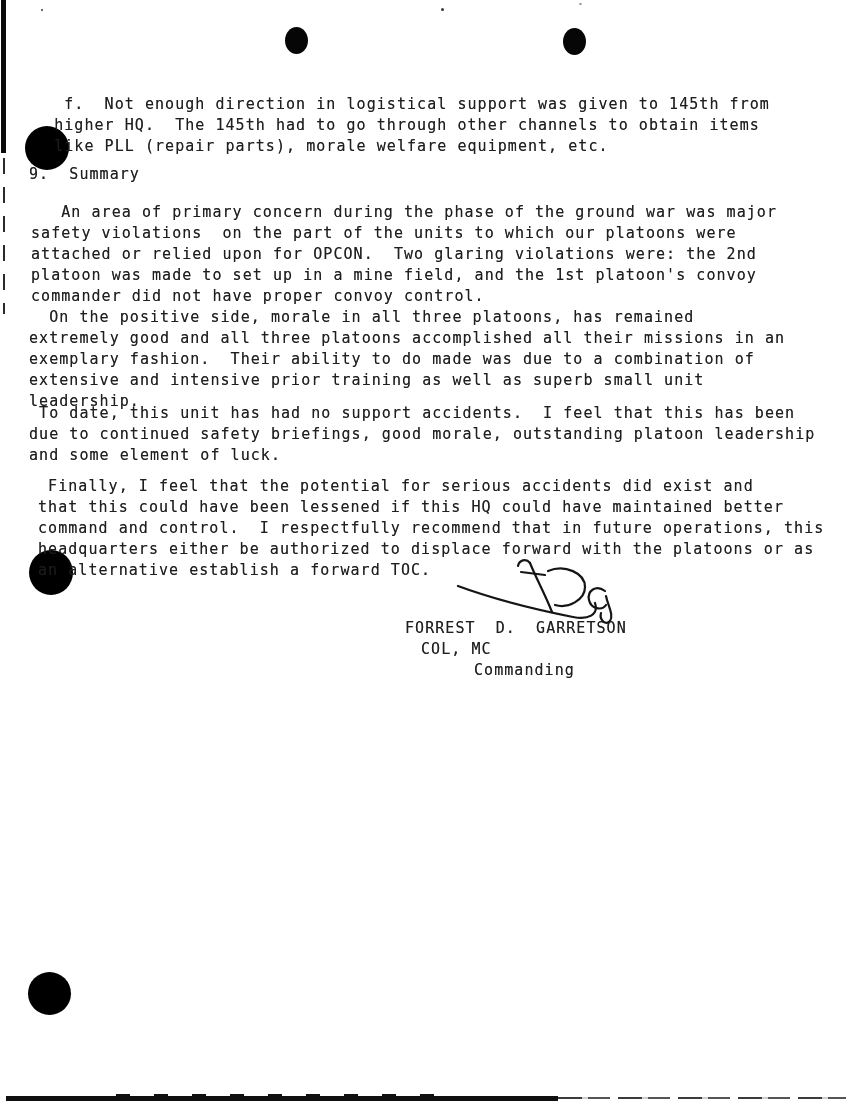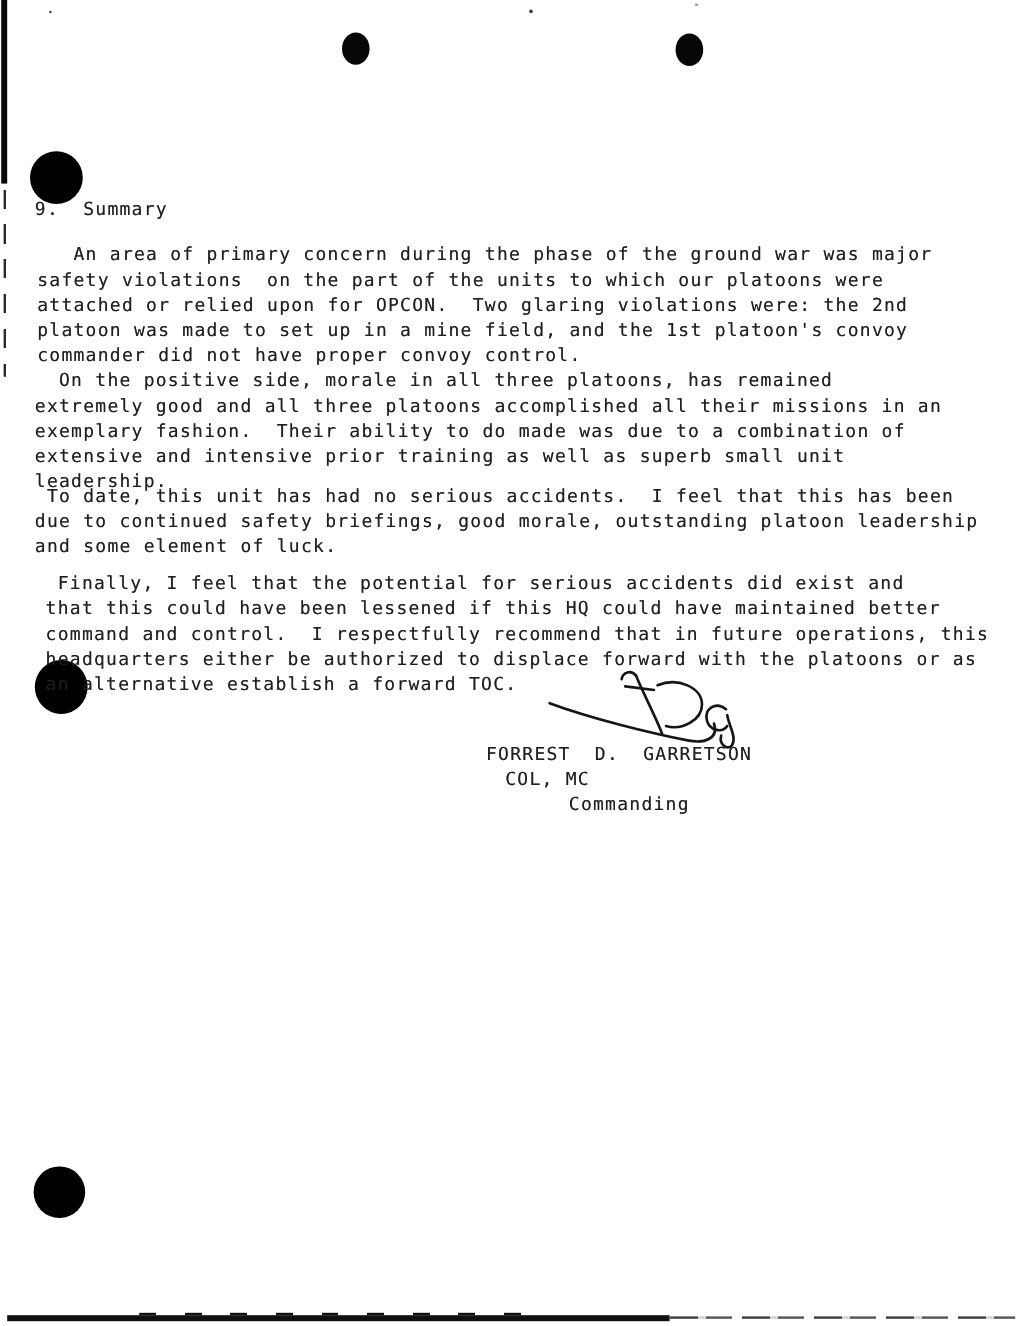--- a/index.html
+++ b/index.html
@@ -50,36 +50,39 @@
   <div class="edge-dashes"></div>
   <div class="ink-dot dot-1"></div>
   <div class="ink-dot dot-2"></div>
   <div class="punch punch-1"></div>
   <div class="punch punch-2"></div>
   <div class="punch punch-3"></div>
   <div class="speck speck-1"></div>
   <div class="speck speck-2"></div>
   <div class="speck speck-3"></div>
 
+  <div class="text" style="left:34px;top:94px;">   f.  Not enough direction in logistical support was given to 145th from
+  higher HQ.  The 145th had to go through other channels to obtain items
+  like PLL (repair parts), morale welfare equipment, etc.</div>
 
   <div class="text" style="left:29px;top:164px;">9.  Summary</div>
 
   <div class="text" style="left:31px;top:202px;">   An area of primary concern during the phase of the ground war was major
 safety violations  on the part of the units to which our platoons were
 attached or relied upon for OPCON.  Two glaring violations were: the 2nd
 platoon was made to set up in a mine field, and the 1st platoon's convoy
 commander did not have proper convoy control.</div>
 
   <div class="text" style="left:29px;top:307px;">  On the positive side, morale in all three platoons, has remained
 extremely good and all three platoons accomplished all their missions in an
 exemplary fashion.  Their ability to do made was due to a combination of
 extensive and intensive prior training as well as superb small unit
 leadership.</div>
 
-  <div class="text" style="left:29px;top:403px;"> To date, this unit has had no serious accidents.  I feel that this has been
+  <div class="text" style="left:29px;top:403px;"> To date, this unit has had no support accidents.  I feel that this has been
 due to continued safety briefings, good morale, outstanding platoon leadership
 and some element of luck.</div>
 
   <div class="text" style="left:23px;top:476px;margin-left:15px;"> Finally, I feel that the potential for serious accidents did exist and
 that this could have been lessened if this HQ could have maintained better
 command and control.  I respectfully recommend that in future operations, this
 headquarters either be authorized to displace forward with the platoons or as
 an alternative establish a forward TOC.</div>
 
   <svg class="signature-svg" width="185" height="78" viewBox="0 0 185 78">

